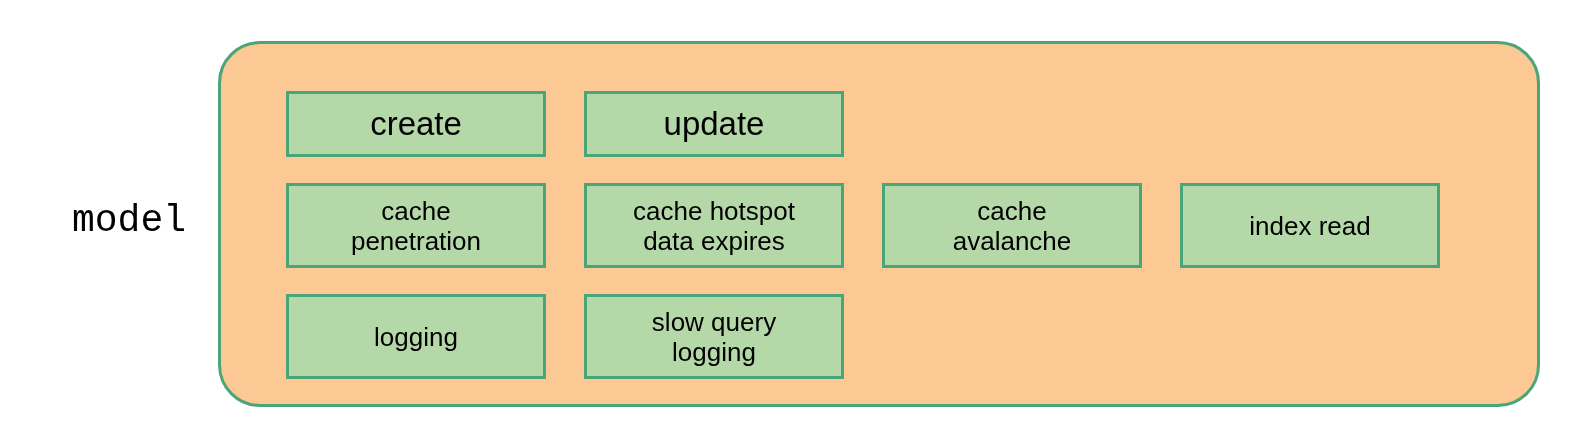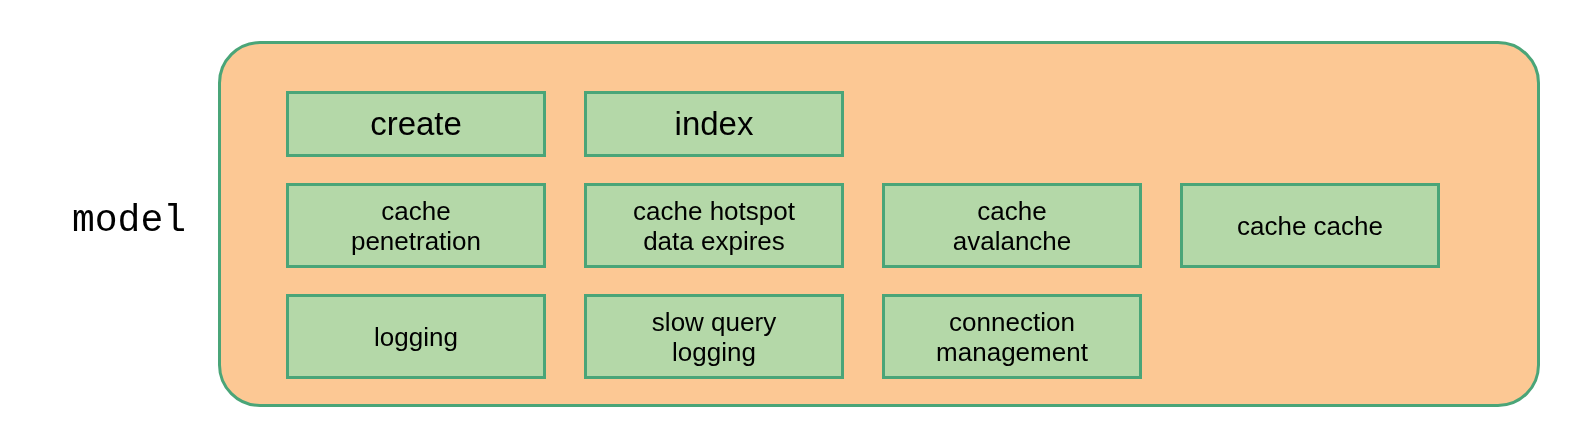--- a/index.html
+++ b/index.html
@@ -94,51 +94,47 @@
 
   <div id="group-container">
 
     <div id="grid">
 
       <div class="grid-row row-1">
         <div class="cell">
           <span class="cell-text">create</span>
         </div>
         <div class="cell">
-          <span class="cell-text">index</span>
+          <span class="cell-text">update</span>
         </div>
       </div>
 
       <div class="grid-row row-2">
         <div class="cell">
           <span class="cell-text">cache
 penetration</span>
         </div>
         <div class="cell">
           <span class="cell-text">cache hotspot
 data expires</span>
         </div>
         <div class="cell">
           <span class="cell-text">cache
 avalanche</span>
         </div>
         <div class="cell">
-          <span class="cell-text">cache cache</span>
+          <span class="cell-text">index read</span>
         </div>
       </div>
 
       <div class="grid-row row-3">
         <div class="cell">
           <span class="cell-text">logging</span>
         </div>
         <div class="cell">
           <span class="cell-text">slow query
 logging</span>
         </div>
-        <div class="cell">
-          <span class="cell-text">connection
-management</span>
-        </div>
       </div>
 
     </div>
   </div>
 </div>
 
 </body></html>

